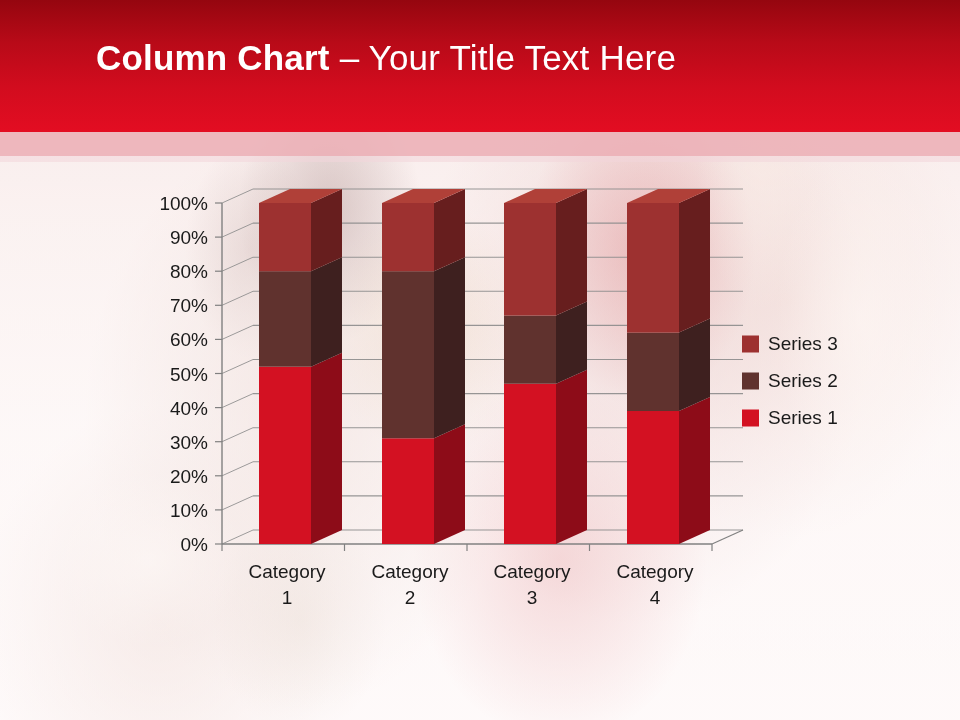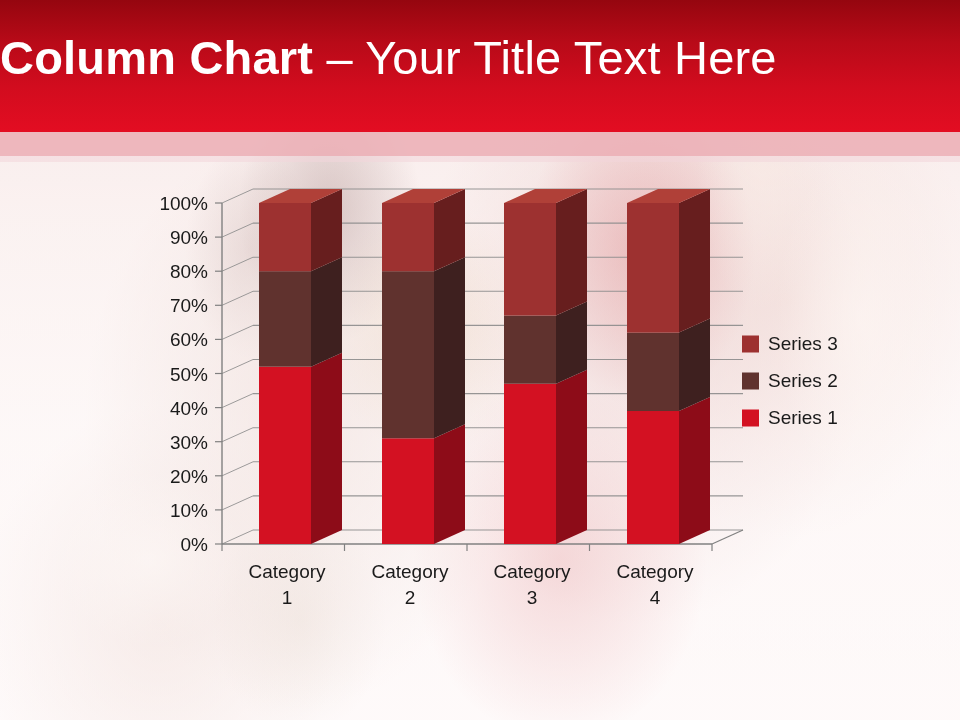--- a/index.html
+++ b/index.html
@@ -77,21 +77,21 @@
     left: 0; top: 0;
     width: 960px; height: 132px;
     background: linear-gradient(180deg, #95060f 0%, #b80a18 32%, #d20c1e 66%, #e30d22 100%);
   }
   .header-title {
     position: absolute;
     left: 0; top: 36px;
     width: 772px;
     text-align: center;
     color: #ffffff;
-    font-size: 47px;
+    font-size: 35px;
     line-height: 44px;
     letter-spacing: .2px;
     white-space: nowrap;
   }
   .header-title .bold { font-weight: bold; }
   .header-title .light { font-weight: normal; }
 
   .pink-band {
     position: absolute;
     left: 0; top: 132px;

